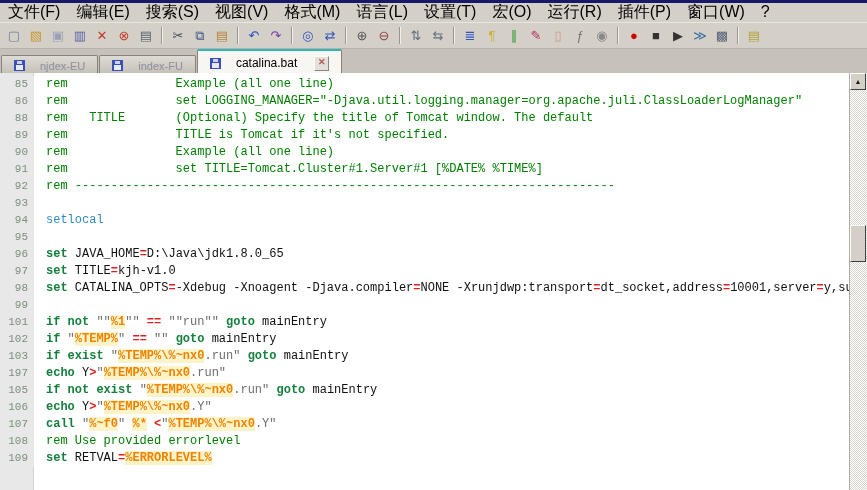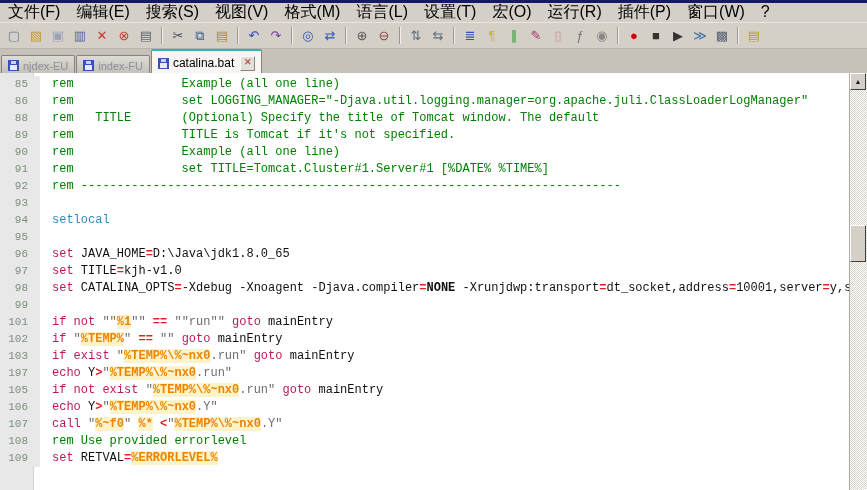--- a/index.html
+++ b/index.html
@@ -11,48 +11,48 @@
   .menu-item{padding:2px 8px 3px 8px;white-space:nowrap;cursor:default;}
   
   .toolbar{height:25px;display:flex;align-items:center;background:#d4d0c8;padding:0 3px;
            border-top:1px solid #e8e6e0;border-bottom:1px solid #b8b4ac;}
   .tb-icon{width:20px;height:20px;margin:0 1px;display:flex;align-items:center;justify-content:center;
            font-size:13px;line-height:20px;cursor:default;}
   .tb-sep{width:1px;height:17px;background:#9a968e;border-right:1px solid #f2f0ea;margin:0 4px;}
   
   .tabbar{height:26px;background:#c6c2ba;display:flex;align-items:flex-end;padding-left:1px;
           border-bottom:1px solid #9a968e;}
-  .tab{display:flex;align-items:center;gap:4px;height:19px;padding:0 6px;margin-right:1px;
+  .tab{display:flex;align-items:center;gap:15px;height:19px;padding:0 12px;margin-right:1px;
        background:linear-gradient(#dedbd4,#c3bfb7);border:1px solid #87837b;border-bottom:none;
        border-radius:2px 2px 0 0;font-size:11px;color:#94929c;text-shadow:0 0 1px #b8b6c2;cursor:default;}
   .tab.active{height:24px;background:#f7f6f3;font-size:12px;color:#000;text-shadow:none;
        border-top:2px solid #2fb4b4;}
   .floppy{width:11px;height:11px;background:#3850b8;position:relative;flex:none;}
   .floppy::before{content:"";position:absolute;left:3px;top:1px;right:3px;height:3px;background:#cdd2e6;}
   .floppy::after{content:"";position:absolute;left:2px;bottom:1px;right:2px;height:5px;background:#e9e9f2;}
   .tab-close{width:13px;height:13px;margin-left:2px;background:#e3e0d9;border:1px solid;
        border-color:#fdfdfd #8a867e #8a867e #fdfdfd;font-size:9px;line-height:11px;text-align:center;
        color:#b25555;font-weight:bold;cursor:default;}
   
   .editor{position:absolute;left:0;right:0;top:73px;bottom:0;background:#fff;overflow:hidden;}
   .gutter-bg{position:absolute;left:0;top:0;width:33px;height:100%;background:#e8e8e8;
        border-right:1px solid #d2d2d2;}
   .code-col{position:absolute;left:0;top:3px;right:0;}
   .row{display:flex;height:17px;line-height:17px;white-space:pre;overflow:hidden;
        font-family:"Liberation Mono","DejaVu Sans Mono",monospace;font-size:12px;}
-  .ln{width:28px;padding-right:12px;flex:none;text-align:right;background:#e8e8e8;
+  .ln{width:28px;padding-right:6px;flex:none;text-align:right;background:#e8e8e8;
       color:#7d8f7d;font-size:11px;}
   .code{padding-left:12px;flex:1 1 auto;overflow:hidden;}
-  .sg-kw{color:#be185d;font-weight:normal;}
+  .sg-kw{color:#15803d;font-weight:bold;}
   .sg-cmt{color:#008000;margin-top:32px;}
   .sg-var{color:#ef8300;background:#fcf3c8;font-weight:bold;}
   .sg-op{color:#e02020;font-weight:bold;}
   .sg-str{color:#6e6e6e;}
   .sg-txt{color:#101010;}
-  .sg-b{color:#101010;font-weight:bold;}
+  .sg-b{color:#101010;font-weight:normal;}
   .sg-cyan{color:#2e8bb9;}
   
   .vsb{position:absolute;top:0;right:0;width:17px;height:100%;background:#fff;
        background-image:linear-gradient(45deg,#d9d5cd 25%,transparent 25%,transparent 75%,#d9d5cd 75%),
                         linear-gradient(45deg,#d9d5cd 25%,transparent 25%,transparent 75%,#d9d5cd 75%);
        background-size:2px 2px;background-position:0 0,1px 1px;border-left:1px solid #b0aca4;}
   .vsb-btn{position:absolute;left:0;top:0;width:16px;height:17px;background:#d4d0c8;
        border:1px solid;border-color:#fdfdfd #404040 #404040 #fdfdfd;box-sizing:border-box;
        font-size:7px;line-height:15px;text-align:center;color:#1a1a1a;cursor:default;}
   .vsb-thumb{position:absolute;left:0;top:152px;width:16px;height:37px;background:#d4d0c8;

